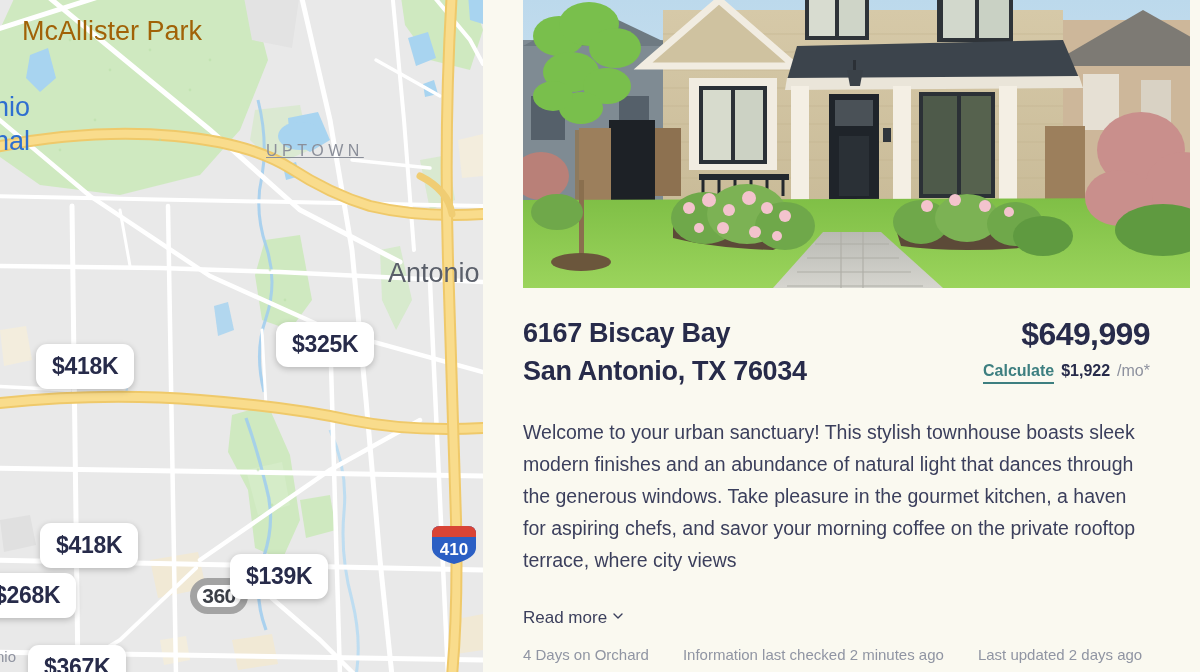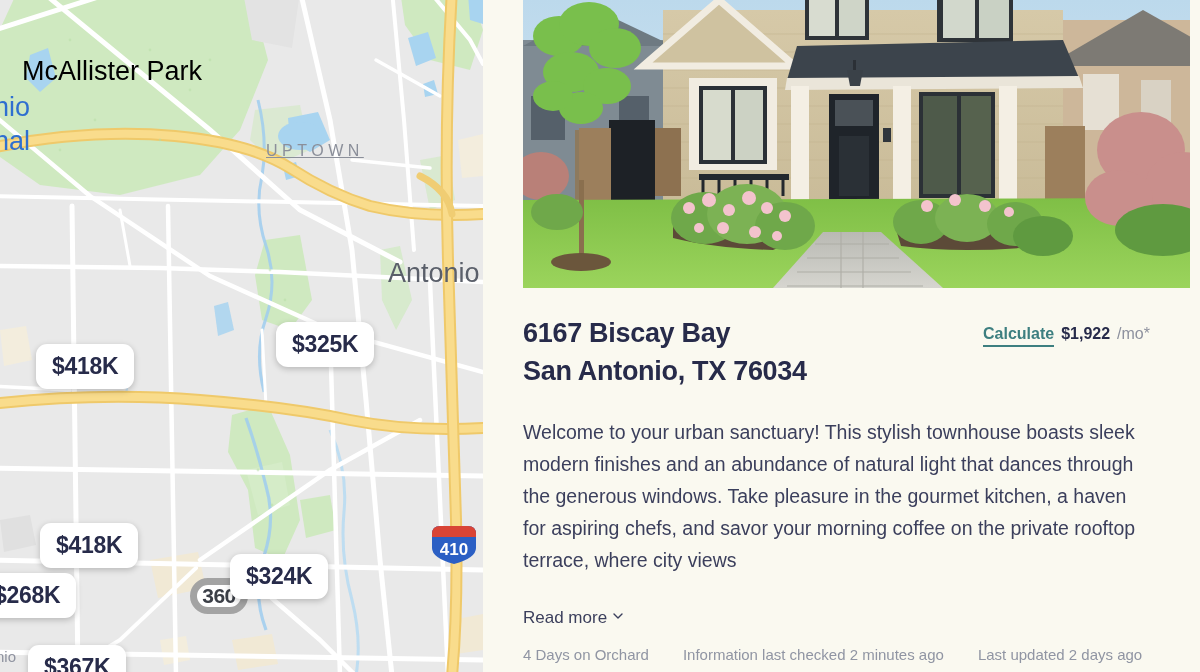--- a/index.html
+++ b/index.html
@@ -16,23 +16,22 @@
     position:relative; width:483px; height:672px;
     background:#e9e9e9; overflow:hidden; flex:none;
   }
   .map-svg { position:absolute; inset:0; width:483px; height:672px; display:block; }
 
   .map-label {
     position:absolute; white-space:nowrap; pointer-events:none;
     font-family:"Liberation Sans", sans-serif;
   }
   .lbl-park {
-    color:#000000; font-size:27px; font-weight:400; line-height:1.26;
+    color:#a16207; font-size:27px; font-weight:400; line-height:1.26;
     text-align:center;
-    margin-top:40px;
   }
   .lbl-natl {
     color:#2f6fd0; font-size:27px; font-weight:400; line-height:1.26;
   }
   .lbl-uptown {
     color:#8b8f9a; font-size:16px; font-weight:500; letter-spacing:4.5px;text-decoration:underline;
   }
   .lbl-place {
     color:#5a5f6a; font-size:27px; font-weight:400;
   }
@@ -237,21 +236,21 @@
     </div>
 
     <div class="shield-360" style="left:190px; top:578px;">
       <span>360</span>
     </div>
 
     <div class="pill" style="left:36px;  top:344px;"><span>$418K</span></div>
     <div class="pill" style="left:276px; top:322px;border-radius:12px;"><span>$325K</span></div>
     <div class="pill" style="left:40px;  top:523px;"><span>$418K</span></div>
     <div class="pill" style="left:-22px; top:573px;"><span>$268K</span></div>
-    <div class="pill" style="left:230px; top:554px;"><span>$324K</span></div>
+    <div class="pill" style="left:230px; top:554px;"><span>$139K</span></div>
     <div class="pill" style="left:28px;  top:645px;"><span>$367K</span></div>
   </div>
 
   <div class="panel">
 
     <div class="photo">
       <svg viewBox="0 0 677 288" preserveAspectRatio="none">
         <defs>
           <linearGradient id="sky" x1="0" y1="0" x2="0" y2="1">
             <stop offset="0%" stop-color="#bcd9ec"></stop>
@@ -425,20 +424,21 @@
 
     <div class="panel-body">
 
       <div class="head-row">
         <div class="address">
           <div>6167 Biscay Bay</div>
           <div>San Antonio, TX 76034</div>
         </div>
 
         <div class="price-col">
+          <div class="price">$649,999</div>
           <div class="mortgage-row">
             <span class="calc-link">Calculate</span>
             <span class="mo-amt">$1,922</span>
             <span class="mo-unit">/mo*</span>
           </div>
         </div>
       </div>
 
       <div class="description">Welcome to your urban sanctuary! This stylish townhouse boasts sleek modern finishes and an abundance of natural light that dances through the generous windows. Take pleasure in the gourmet kitchen, a haven for aspiring chefs, and savor your morning coffee on the private rooftop terrace, where city views</div>
 

